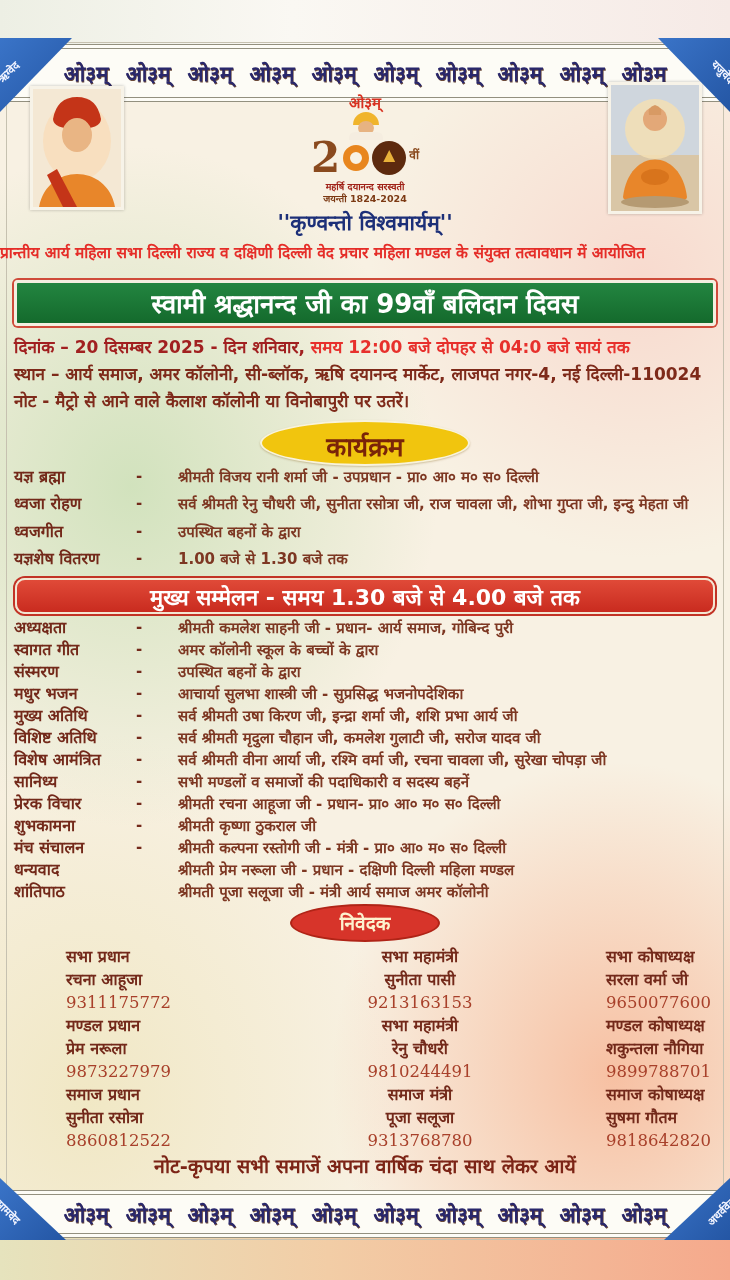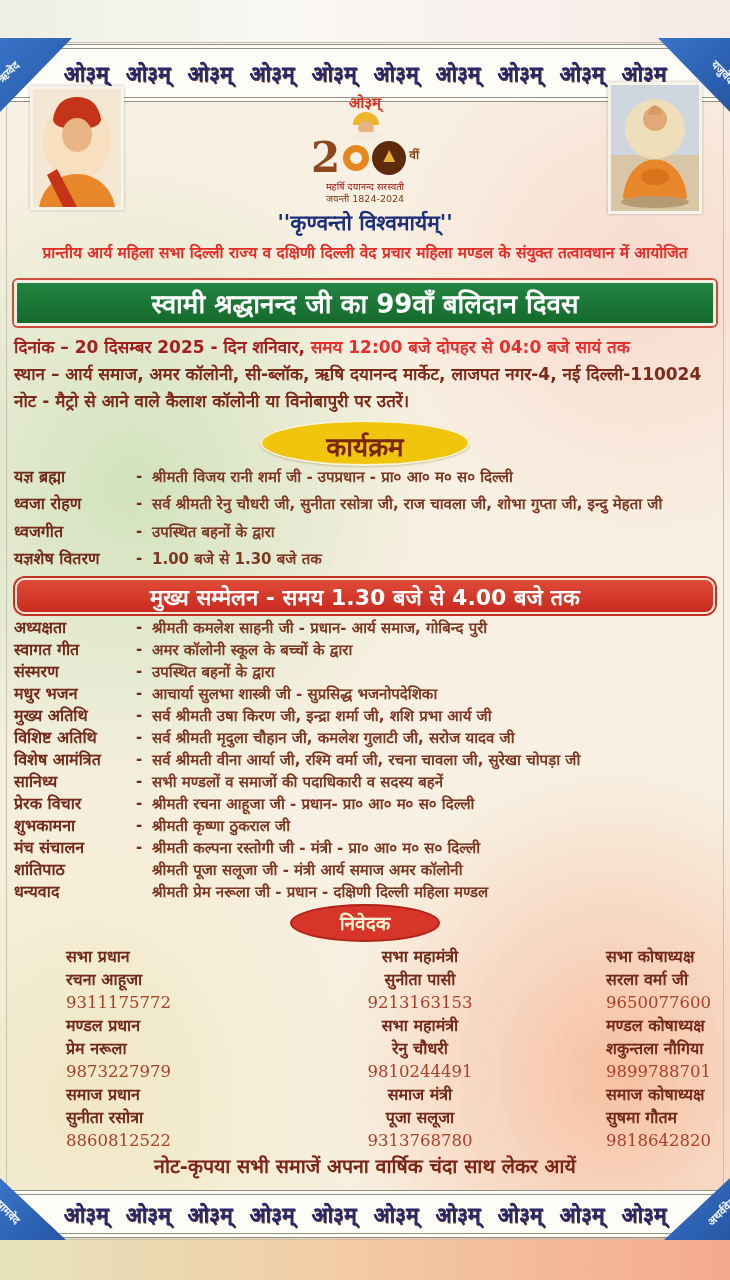--- a/index.html
+++ b/index.html
@@ -57,26 +57,26 @@
   .logo-turban { position:absolute; left:88px; top:0; width:26px; height:13px; background:#f0b42b; border-radius:13px 13px 0 0; }
   .logo-face { position:absolute; left:93px; top:9px; width:16px; height:14px; background:#e7b382; border-radius:50%; }
   .logo-shoulder { position:absolute; left:84px; top:20px; width:34px; height:8px; background:#f5ede0; border-radius:6px 6px 0 0; }
   .logo-200 { display:flex; justify-content:center; align-items:center; height:40px; gap:3px; }
   .logo-two { font-size:42px; line-height:38px; font-weight:bold; color:#8a4a1e; font-family:"DejaVu Serif",serif; }
   .logo-ring { width:26px; height:26px; border:7px solid #e8861e; border-radius:50%; }
   .logo-zero { width:34px; height:34px; background:#5d2a0e; border-radius:50%; position:relative; }
   .logo-zero::after { content:""; position:absolute; left:11px; top:9px; width:12px; height:12px;
     background:#e8b23a; clip-path:polygon(50% 0,100% 100%,0 100%); }
   .logo-vin { font-size:12px; font-weight:bold; color:#8a4a1e; align-self:flex-start; margin-top:8px; }
-  .logo-caption { font-size:9.5px; font-weight:normal; color:#a02218; line-height:12px; margin-top:3px; }
+  .logo-caption { font-size:9.5px; font-weight:bold; color:#a02218; line-height:12px; margin-top:3px; }
   .logo-caption .cap2 { color:#7c3a14; }
 
   .quote { position:absolute; top:208px; left:0; width:730px; text-align:center;
     font-size:21px; font-weight:bold; color:#1c2f78; z-index:7; }
-  .organizers { position:absolute; top:241px; left:0; width:730px; text-align:center; white-space:nowrap;
+  .organizers { position:absolute; top:241px; left:0; width:730px; text-align:left; white-space:nowrap;
     font-size:15.5px; font-weight:bold; color:#e52d28; z-index:7; }
 
   .green-banner { position:absolute; top:280px; left:14px; width:702px; height:46px; z-index:7;
     background:linear-gradient(#238540,#146a2c); border:3px solid #f3efe0; border-radius:4px;
     box-shadow:0 0 0 2px #cf4b3a; display:flex; align-items:center; justify-content:center; }
   .green-banner span { color:#ffffff; font-size:26px; font-weight:bold; white-space:nowrap; }
 
   .details { position:absolute; top:334px; left:14px; width:716px; z-index:7; }
   .details .dline { height:27px; line-height:27px; font-size:17px; font-weight:bold; white-space:nowrap; color:#8c2418; }
   .details .dark { color:#a12020; }
@@ -89,21 +89,21 @@
   .yellow-oval span { color:#7a2408; font-size:26px; font-weight:bold; }
 
   .rows { position:absolute; left:14px; width:716px; z-index:7; }
   .rows.program { top:462px; }
   .rows.program .prow { height:27.5px; }
   .rows.conference { top:616px; }
   .rows.conference .prow { height:22px; }
   .prow { display:flex; align-items:center; white-space:nowrap; }
   .prow .plabel { width:122px; flex:0 0 122px; font-size:16px; font-weight:bold; color:#73291a; }
   .prow .psep { width:16px; flex:0 0 16px; font-size:15px; font-weight:bold; color:#73291a; }
-  .prow .pvalue { font-size:15px; font-weight:bold; color:#7d3722; }
+  .prow .pvalue { font-size:15px; font-weight:bold; color:#7d3722;margin-left:26px; }
 
   .red-banner { position:absolute; top:578px; left:15px; width:700px; height:36px; z-index:7;
     background:linear-gradient(#e04a38,#c92b1f); border-radius:10px; border:2px solid #f3e6d2;
     box-shadow:0 0 0 2px #c23325; display:flex; align-items:center; justify-content:center; }
   .red-banner span { color:#ffffff; font-size:22px; font-weight:bold; white-space:nowrap; }
 
   .nivedak-oval { position:absolute; top:904px; left:290px; width:150px; height:38px; z-index:7;
     background:#d7342a; border:2px solid #b02417; border-radius:50%;
     display:flex; align-items:center; justify-content:center; }
   .nivedak-oval span { color:#fdf2cf; font-size:19px; font-weight:bold; }
@@ -329,30 +329,30 @@
         <span class="pvalue">श्रीमती कृष्णा ठुकराल जी</span>
       </div>
 
       <div class="prow">
         <span class="plabel">मंच संचालन</span>
         <span class="psep">-</span>
         <span class="pvalue">श्रीमती कल्पना रस्तोगी जी - मंत्री - प्रा० आ० म० स० दिल्ली</span>
       </div>
 
       <div class="prow">
+        <span class="plabel">धन्यवाद</span>
+        <span class="psep"></span>
+        <span class="pvalue">श्रीमती प्रेम नरूला जी - प्रधान - दक्षिणी दिल्ली महिला मण्डल</span>
+      </div>
+
+      <div class="prow">
         <span class="plabel">शांतिपाठ</span>
         <span class="psep"></span>
         <span class="pvalue">श्रीमती पूजा सलूजा जी - मंत्री आर्य समाज अमर कॉलोनी</span>
       </div>
-
-      <div class="prow">
-        <span class="plabel">धन्यवाद</span>
-        <span class="psep"></span>
-        <span class="pvalue">श्रीमती प्रेम नरूला जी - प्रधान - दक्षिणी दिल्ली महिला मण्डल</span>
-      </div>
     </div>
 
   <div class="nivedak-oval">
     <span>निवेदक</span>
   </div>
 
   <div class="contact-col c1">
 
       <div class="centry">
         <div class="crole">सभा प्रधान</div>

